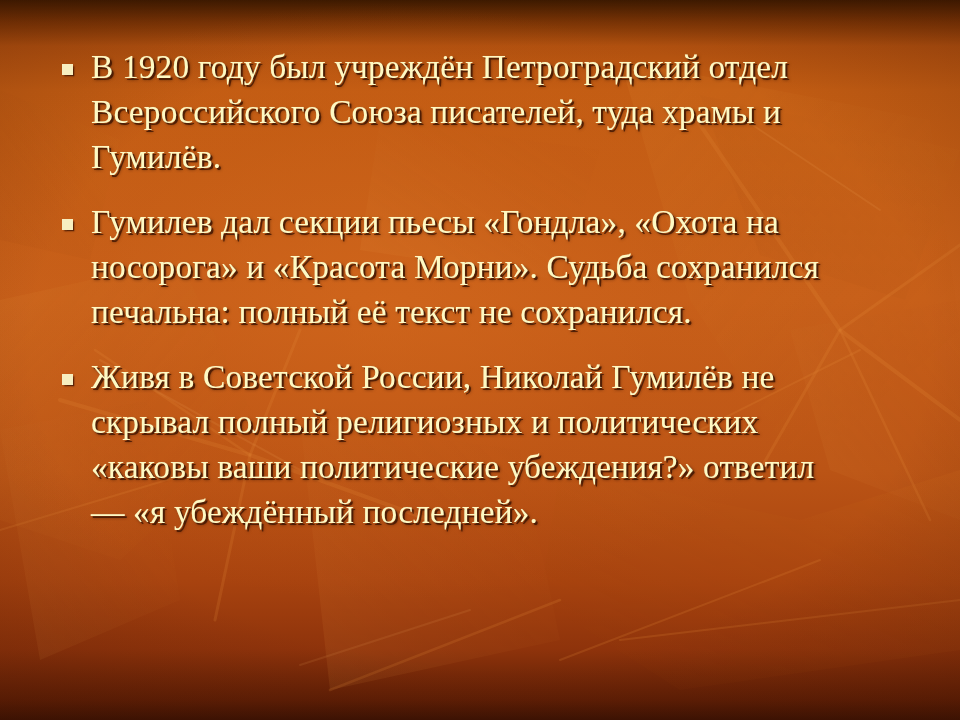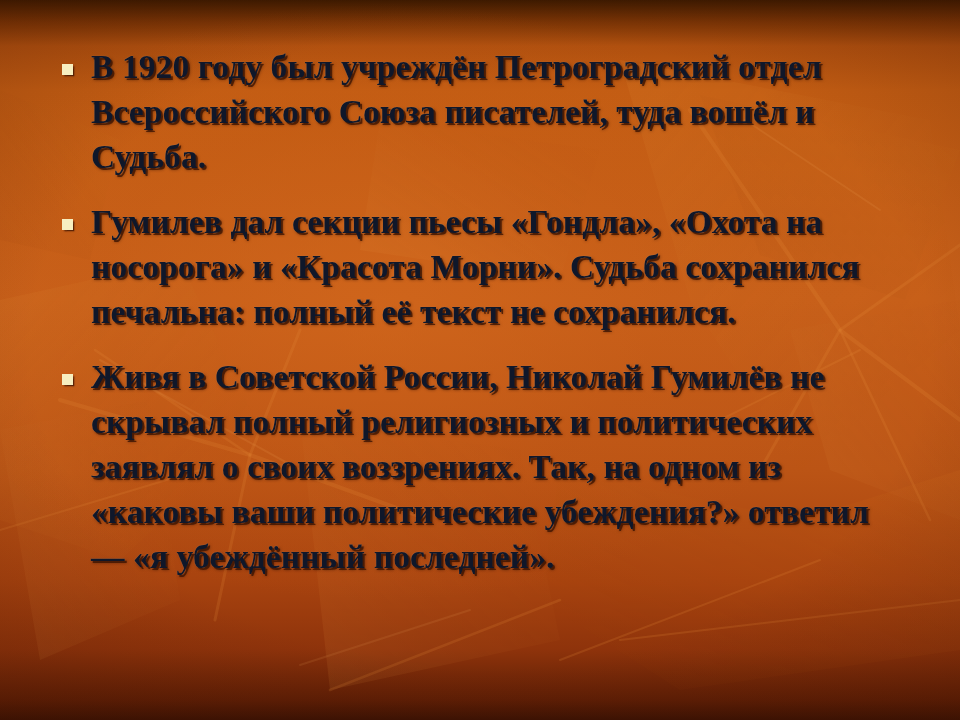--- a/index.html
+++ b/index.html
@@ -95,29 +95,28 @@
     left: 5px;
     top: 20px;
     width: 11px;
     height: 11px;
     background: #f7efc0;
     box-shadow: 1.5px 1.5px 1.5px rgba(58,18,2,0.75);
   }
 
   .bullet-text {
     display: block;
-    color: #0f172a;
+    color: #fef9c3;
     font-size: 33.5px;
     line-height: 45px;
     letter-spacing: 0.1px;
     text-shadow:
        2px 2px 0 rgba(62,20,3,0.78),
        2px 2px 3px rgba(40,12,2,0.55),
        0 0 1px rgba(255,250,235,0.35);
-    font-weight: bold;
   }
 
   
   .bullet-text .ln { display: block; white-space: nowrap; }
 </style>
 </head>
 <body>
 
 <div id="slide">
 
@@ -179,40 +178,39 @@
 
   <div class="vignette"></div>
 
   <div class="content">
     <ul class="bullet-list">
 
       <li class="bullet-item">
         <span class="bullet-marker"></span>
         <span class="bullet-text">
           <span class="ln">В 1920 году был учреждён Петроградский отдел</span>
-          <span class="ln">Всероссийского Союза писателей, туда вошёл и</span>
-          <span class="ln">Судьба.</span>
+          <span class="ln">Всероссийского Союза писателей, туда храмы и</span>
+          <span class="ln">Гумилёв.</span>
         </span>
       </li>
 
       <li class="bullet-item">
         <span class="bullet-marker"></span>
         <span class="bullet-text">
           <span class="ln">Гумилев дал секции пьесы «Гондла», «Охота на</span>
           <span class="ln">носорога» и «Красота Морни». Судьба сохранился</span>
           <span class="ln">печальна: полный её текст не сохранился.</span>
         </span>
       </li>
 
       <li class="bullet-item">
         <span class="bullet-marker"></span>
         <span class="bullet-text">
           <span class="ln">Живя в Советской России, Николай Гумилёв не</span>
           <span class="ln">скрывал полный религиозных и политических</span>
-          <span class="ln">заявлял о своих воззрениях. Так, на одном из</span>
           <span class="ln">«каковы ваши политические убеждения?» ответил</span>
           <span class="ln">— «я убеждённый последней».</span>
         </span>
       </li>
 
     </ul>
   </div>
 
 </div>
 

